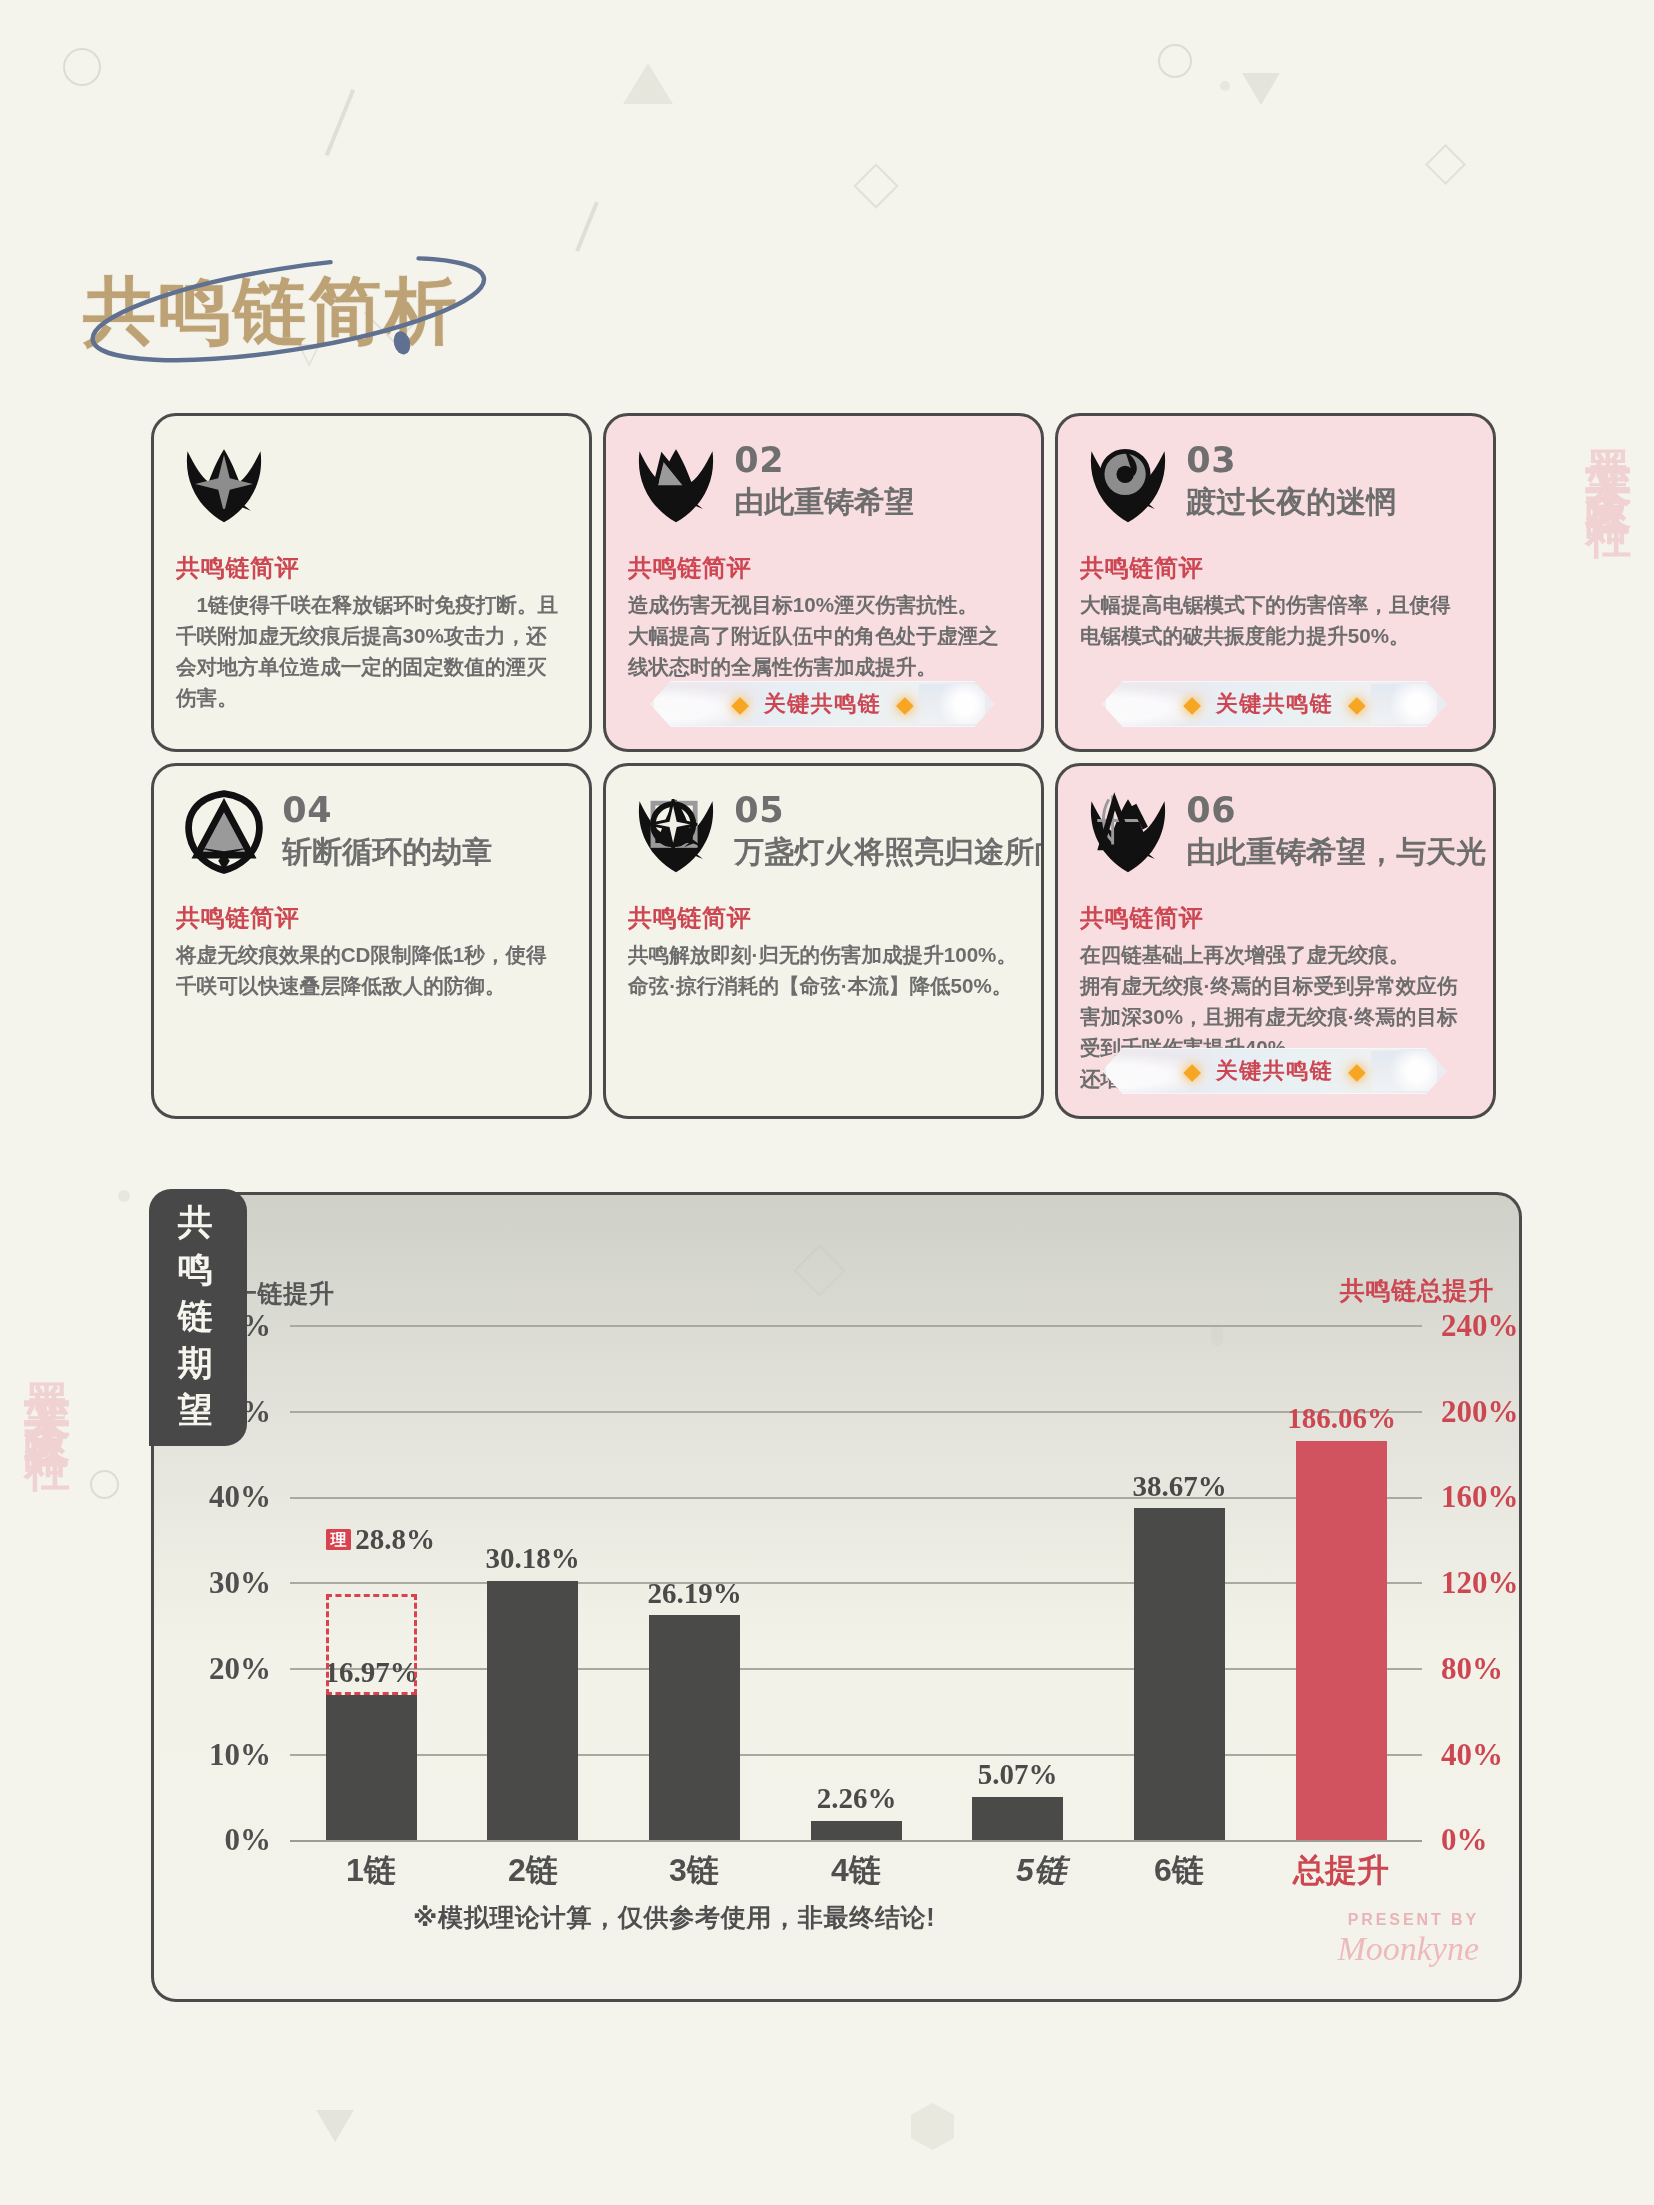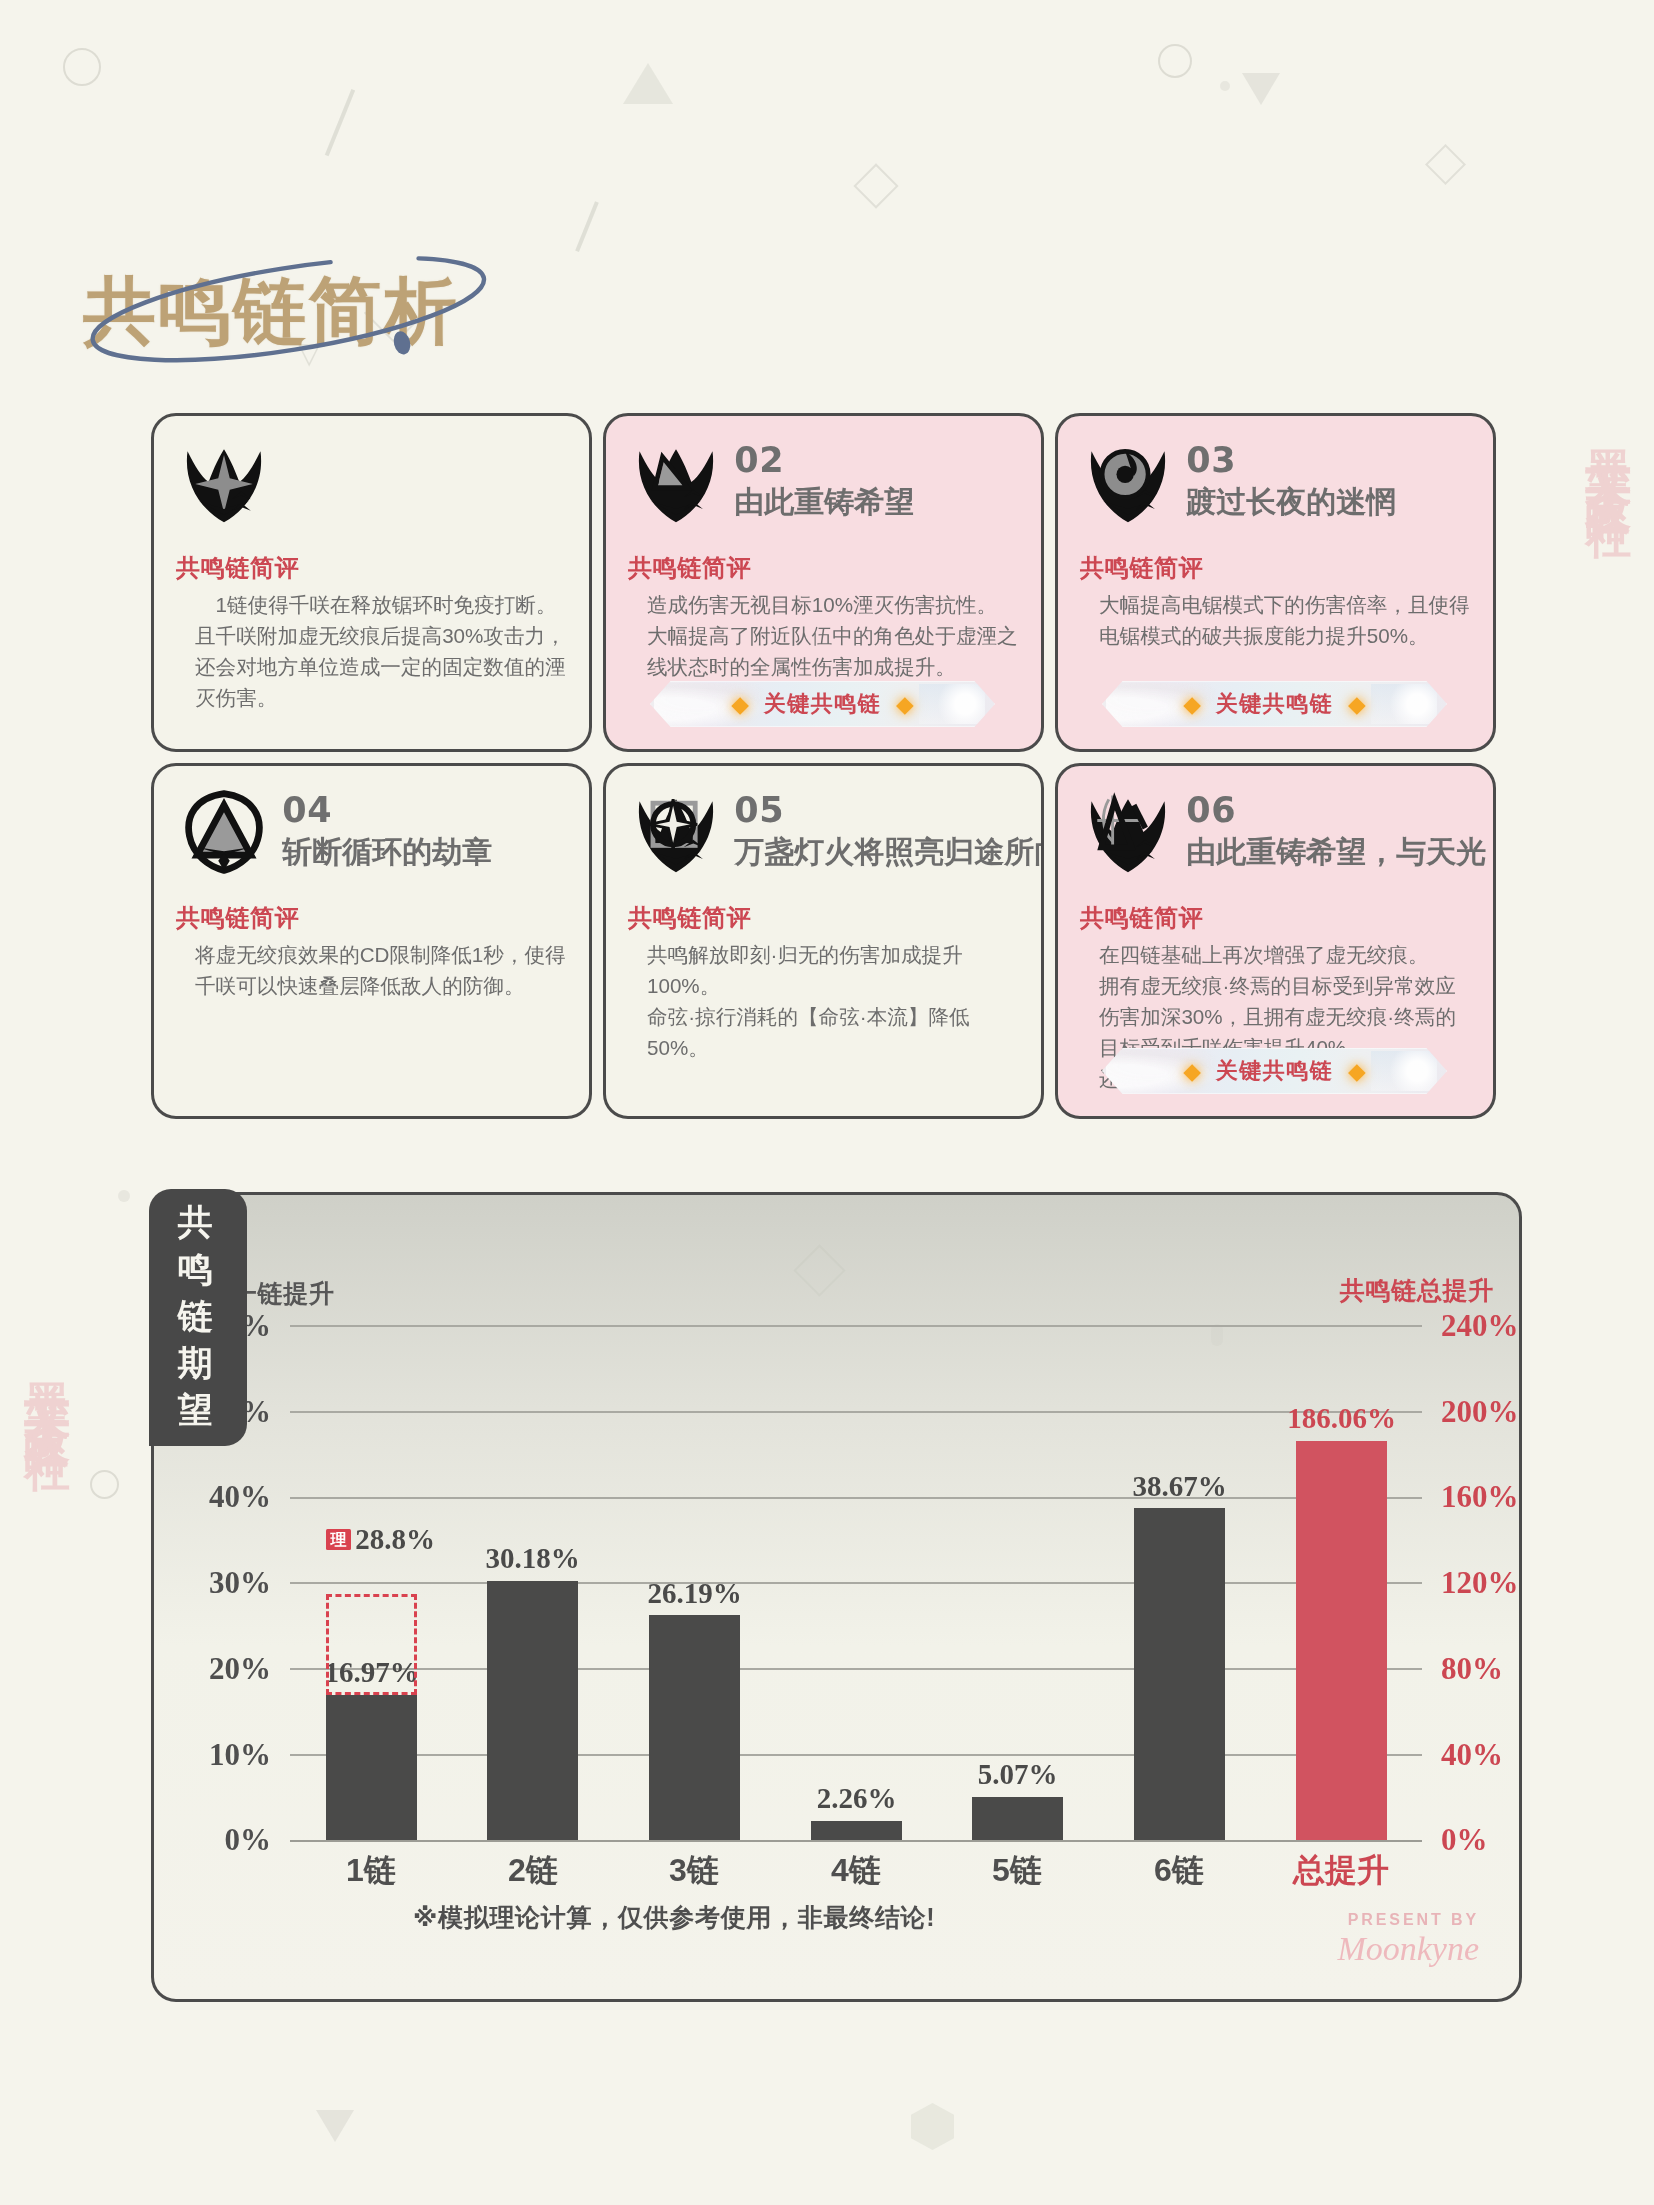--- a/index.html
+++ b/index.html
@@ -164,22 +164,21 @@
     font-weight: 700;
     font-size: 24px;
     margin-top: 4.4px;
     letter-spacing: 0.7px;
   }
   .card-desc {
     color: #6d6d6d;
     font-size: 20.6px;
     line-height: 1.5;
     margin-top: 5.9px;
-    font-weight: 400;
-    margin-left: 19px;
+    font-weight: 700;
   }
   .card-desc.indent { text-indent: 20.6px; }
 
   
   .key-badge {
     position: absolute;
     left: 44px; bottom: 22px;
     width: 345px; height: 46px;
     display: flex;
     align-items: center;
@@ -600,21 +599,21 @@
         <div class="xlabel" style="left: 323px; width: 162px;">3链</div>
         <div class="bar-slot" style="left: 521px; width: 91px;">
           <div class="bar" style="height: 19.4px; background: rgb(74, 74, 73);"></div>
           <div class="bar-value" style="bottom: 25px;">2.26%</div>
         </div>
         <div class="xlabel" style="left: 485px; width: 162px;">4链</div>
         <div class="bar-slot" style="left: 682px; width: 91px;">
           <div class="bar" style="height: 43px; background: rgb(74, 74, 73);"></div>
           <div class="bar-value" style="bottom: 49px;">5.07%</div>
         </div>
-        <div class="xlabel" style="left: 646px; width: 162px;">5链</div>
+        <div class="xlabel" style="left: 670px; width: 162px; font-style: italic;">5链</div>
         <div class="bar-slot" style="left: 844px; width: 91px;">
           <div class="bar" style="height: 332px; background: rgb(74, 74, 73);"></div>
           <div class="bar-value" style="bottom: 337px; margin-top: 37px;">38.67%</div>
         </div>
         <div class="xlabel" style="left: 808px; width: 162px;">6链</div>
         <div class="bar-slot" style="left: 1006px; width: 91px;">
           <div class="bar red" style="height: 399px; background: rgb(209, 83, 96);"></div>
           <div class="bar-value red" style="bottom: 405px;">186.06%</div>
         </div>
         <div class="xlabel red" style="left: 970px; width: 162px;">总提升</div>

